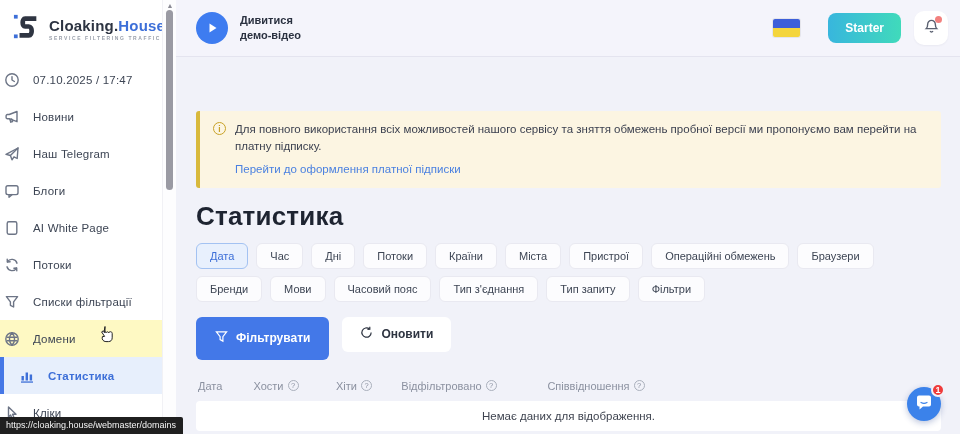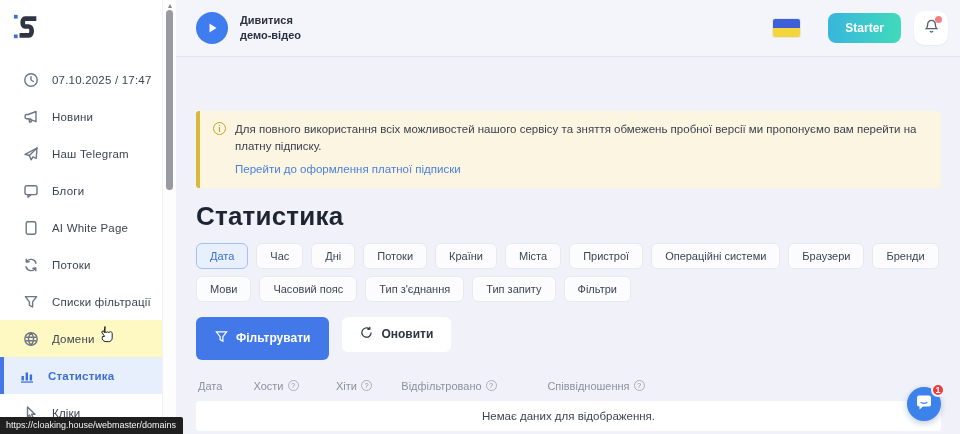--- a/index.html
+++ b/index.html
@@ -7,21 +7,21 @@
   body { font-family:"Liberation Sans", sans-serif; }
   .app { position:relative; width:960px; height:434px; display:flex; background:#f1f2f9; }
 
   
   .sidebar { width:162px; background:#ffffff; display:flex; flex-direction:column; flex-shrink:0; }
   .logo { height:57px; display:flex; align-items:center; padding-left:13px; gap:8px; }
   .logo-text .line1 { font-size:15px; font-weight:700; color:#2d3442; letter-spacing:.2px; }
   .logo-text .line1 .accent { color:#3d6fd8; }
   .logo-text .line2 { font-size:5px; letter-spacing:1.6px; color:#9aa0ab; font-weight:600; margin-top:1px; }
   .side-items { padding-top:4px; }
-  .side-item { height:37px; display:flex; align-items:center; gap:13px; padding-left:19px; cursor:pointer; color:#3d4554; border-left:4px solid transparent; }
+  .side-item { height:37px; display:flex; align-items:center; gap:13px; cursor:pointer; color:#3d4554; border-left:4px solid transparent; }
   .side-item .s-icon { width:16px; height:16px; color:#6d7586; display:flex; align-items:center; justify-content:center; flex-shrink:0; }
   .side-item .s-label { font-size:11.5px; font-weight:500; letter-spacing:.2px; white-space:nowrap; }
   .side-item.hover { background:#fef9c3; }
   .side-item.active { background:#e7effc; border-left-color:#4577e6; padding-left:15px; }
   .side-item.active .s-label, .side-item.active .s-icon { color:#3d6fd8; font-weight:700; }
 
   
   .scrollstrip { width:14px; background:#fdfdfe; border-left:1px solid #f1f1f5; position:relative; flex-shrink:0; }
   .scroll-up, .scroll-down { position:absolute; left:0; width:14px; text-align:center; font-size:7px; color:#8a8a94; }
   .scroll-up { top:2px; } .scroll-down { bottom:3px; }
@@ -83,20 +83,24 @@
 
   <aside class="sidebar">
     <div class="logo">
       <span>
         <svg width="28" height="30" viewBox="0 0 30 32">
           <rect x="1" y="3" width="4" height="4" fill="#3d6fd8"></rect>
           <rect x="1" y="24" width="4" height="4" fill="#3d6fd8"></rect>
           <path d="M25 7 H13 C9.5 7 9.5 15.5 13 15.5 H17 C21 15.5 21 25 17 25 H7" stroke="#2f3542" stroke-width="5" fill="none"></path>
         </svg>
       </span>
+      <span class="logo-text">
+        <div class="line1"><span>Cloaking.</span><span class="accent">House</span></div>
+        <div class="line2">SERVICE FILTERING TRAFFIC</div>
+      </span>
     </div>
     <nav class="side-items" id="side-items">
         <div class="side-item">
           <span class="s-icon">
             <svg width="16" height="16" viewBox="0 0 16 16" fill="none" stroke="currentColor" stroke-width="1.4" stroke-linecap="round" stroke-linejoin="round">
               <circle cx="8" cy="8" r="6.2"></circle>
               <path d="M8 4.6 V8 l2.4 1.5"></path>
             </svg>
           </span>
           <span class="s-label">07.10.2025 / 17:47</span>
@@ -235,21 +239,21 @@
       <h1 class="page-title">Статистика</h1>
 
       <div class="tabs" id="tabs">
           <button class="tab active">Дата</button>
           <button class="tab">Час</button>
           <button class="tab">Дні</button>
           <button class="tab">Потоки</button>
           <button class="tab">Країни</button>
           <button class="tab">Міста</button>
           <button class="tab">Пристрої</button>
-          <button class="tab">Операційні системи</button>
+          <button class="tab">Операційні обмежень</button>
           <button class="tab">Браузери</button>
           <button class="tab">Бренди</button>
           <button class="tab">Мови</button>
           <button class="tab">Часовий пояс</button>
           <button class="tab">Тип з'єднання</button>
           <button class="tab">Тип запиту</button>
           <button class="tab">Фільтри</button>
         </div>
 
       <div class="action-row">

